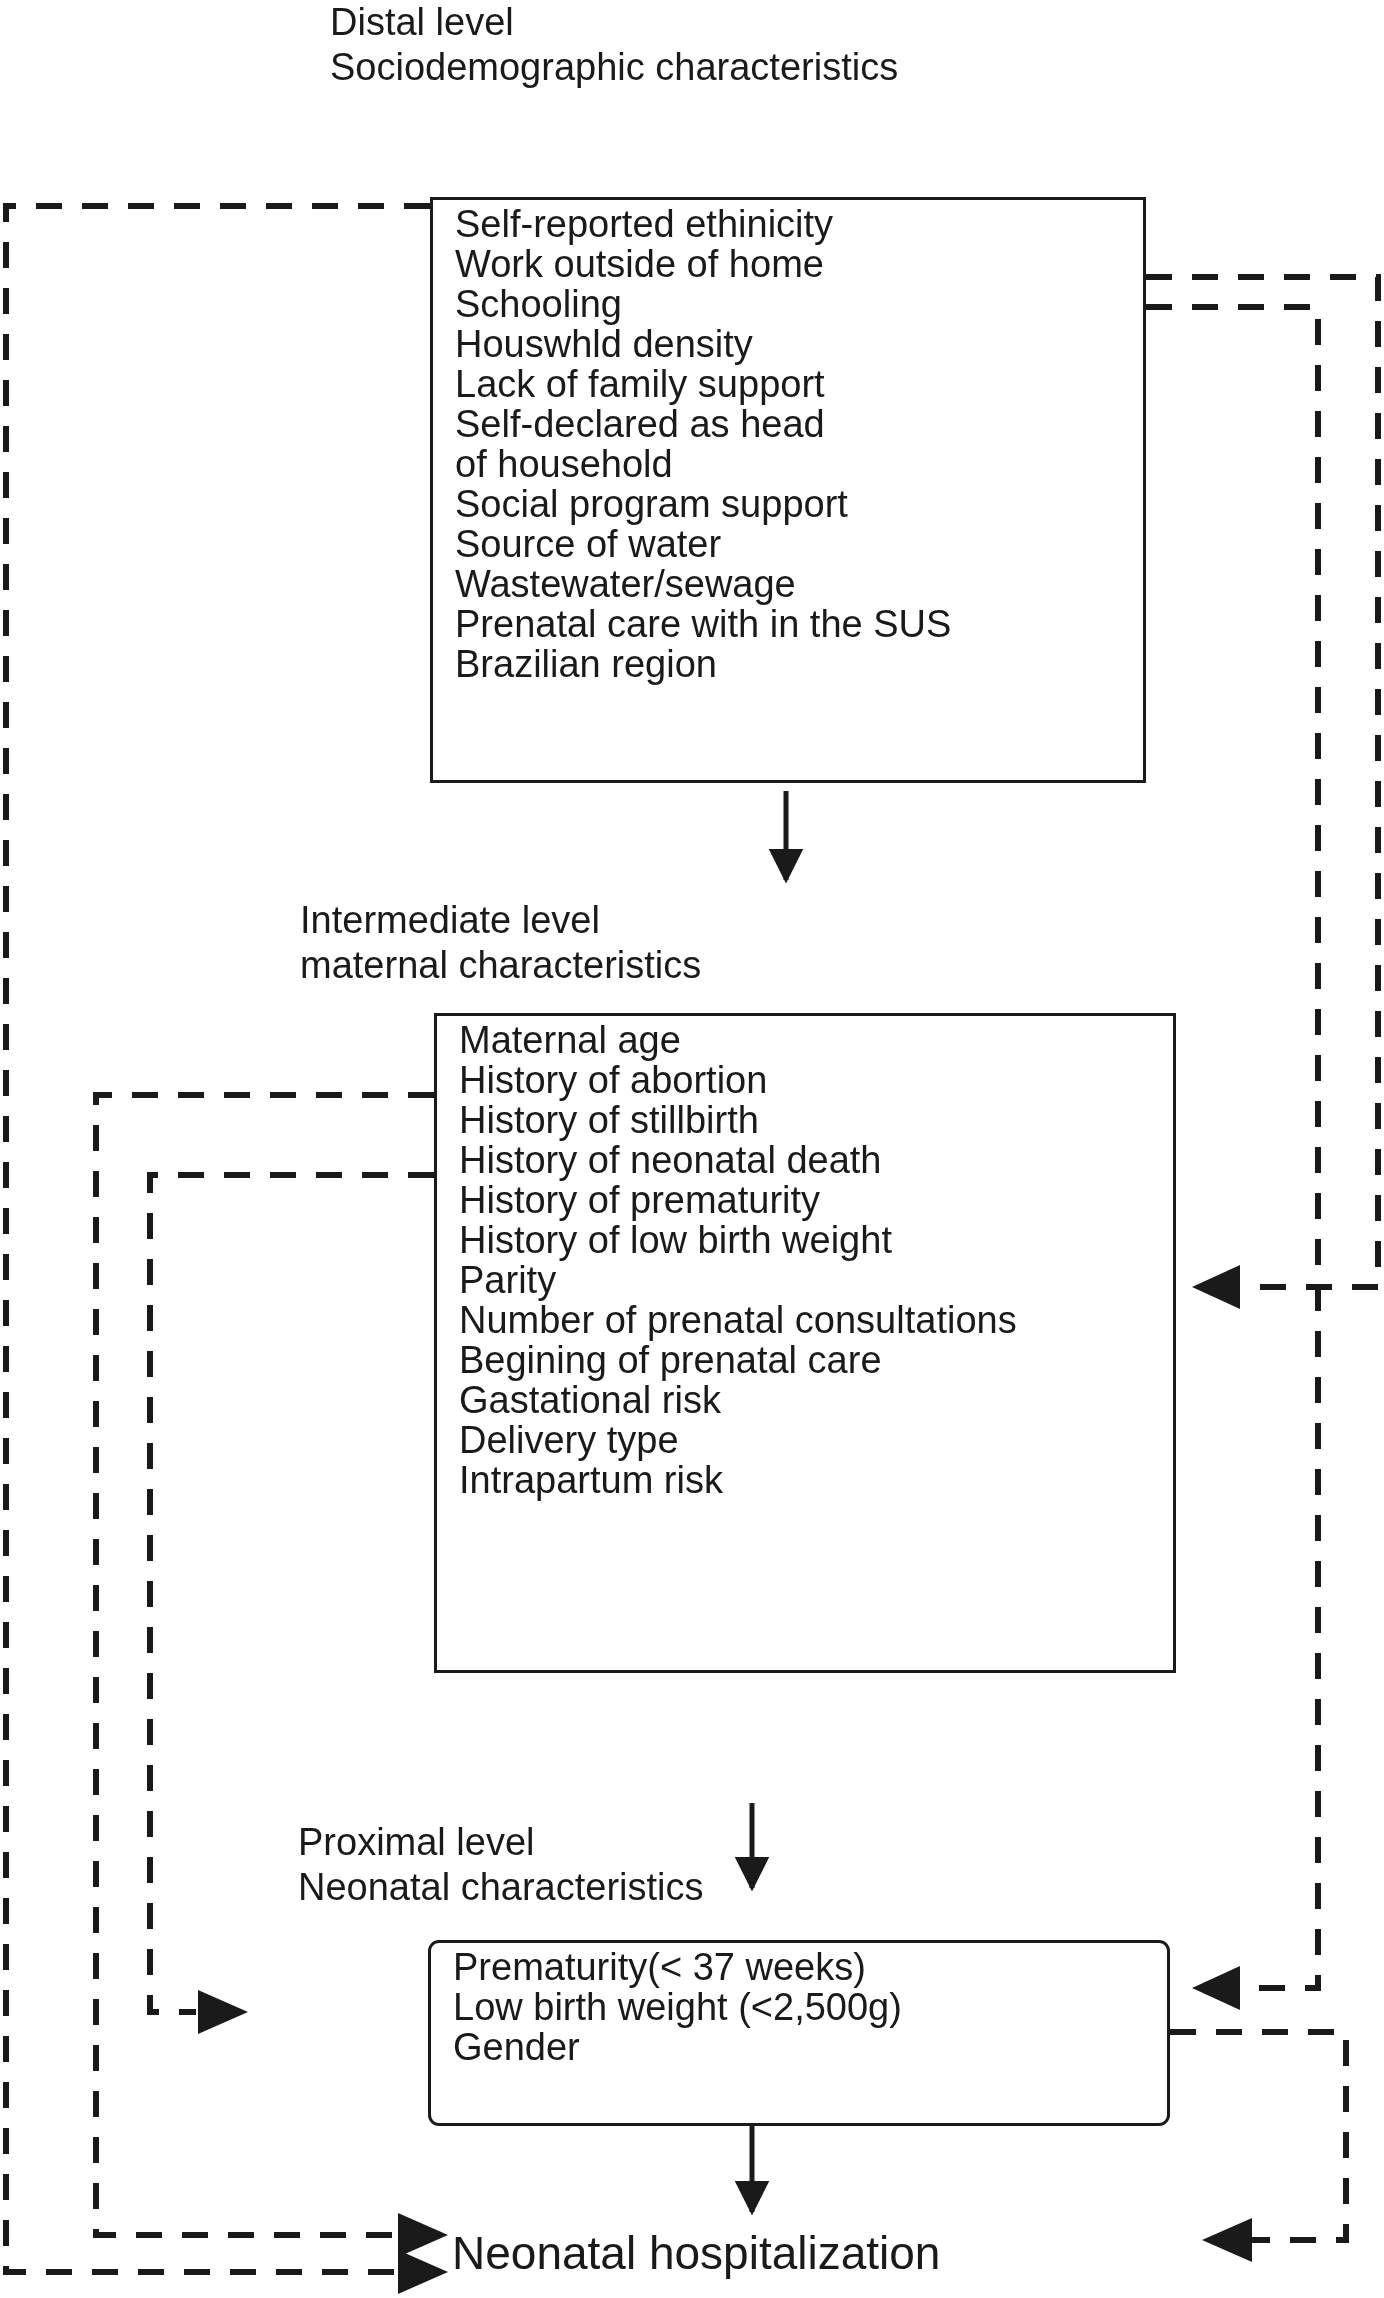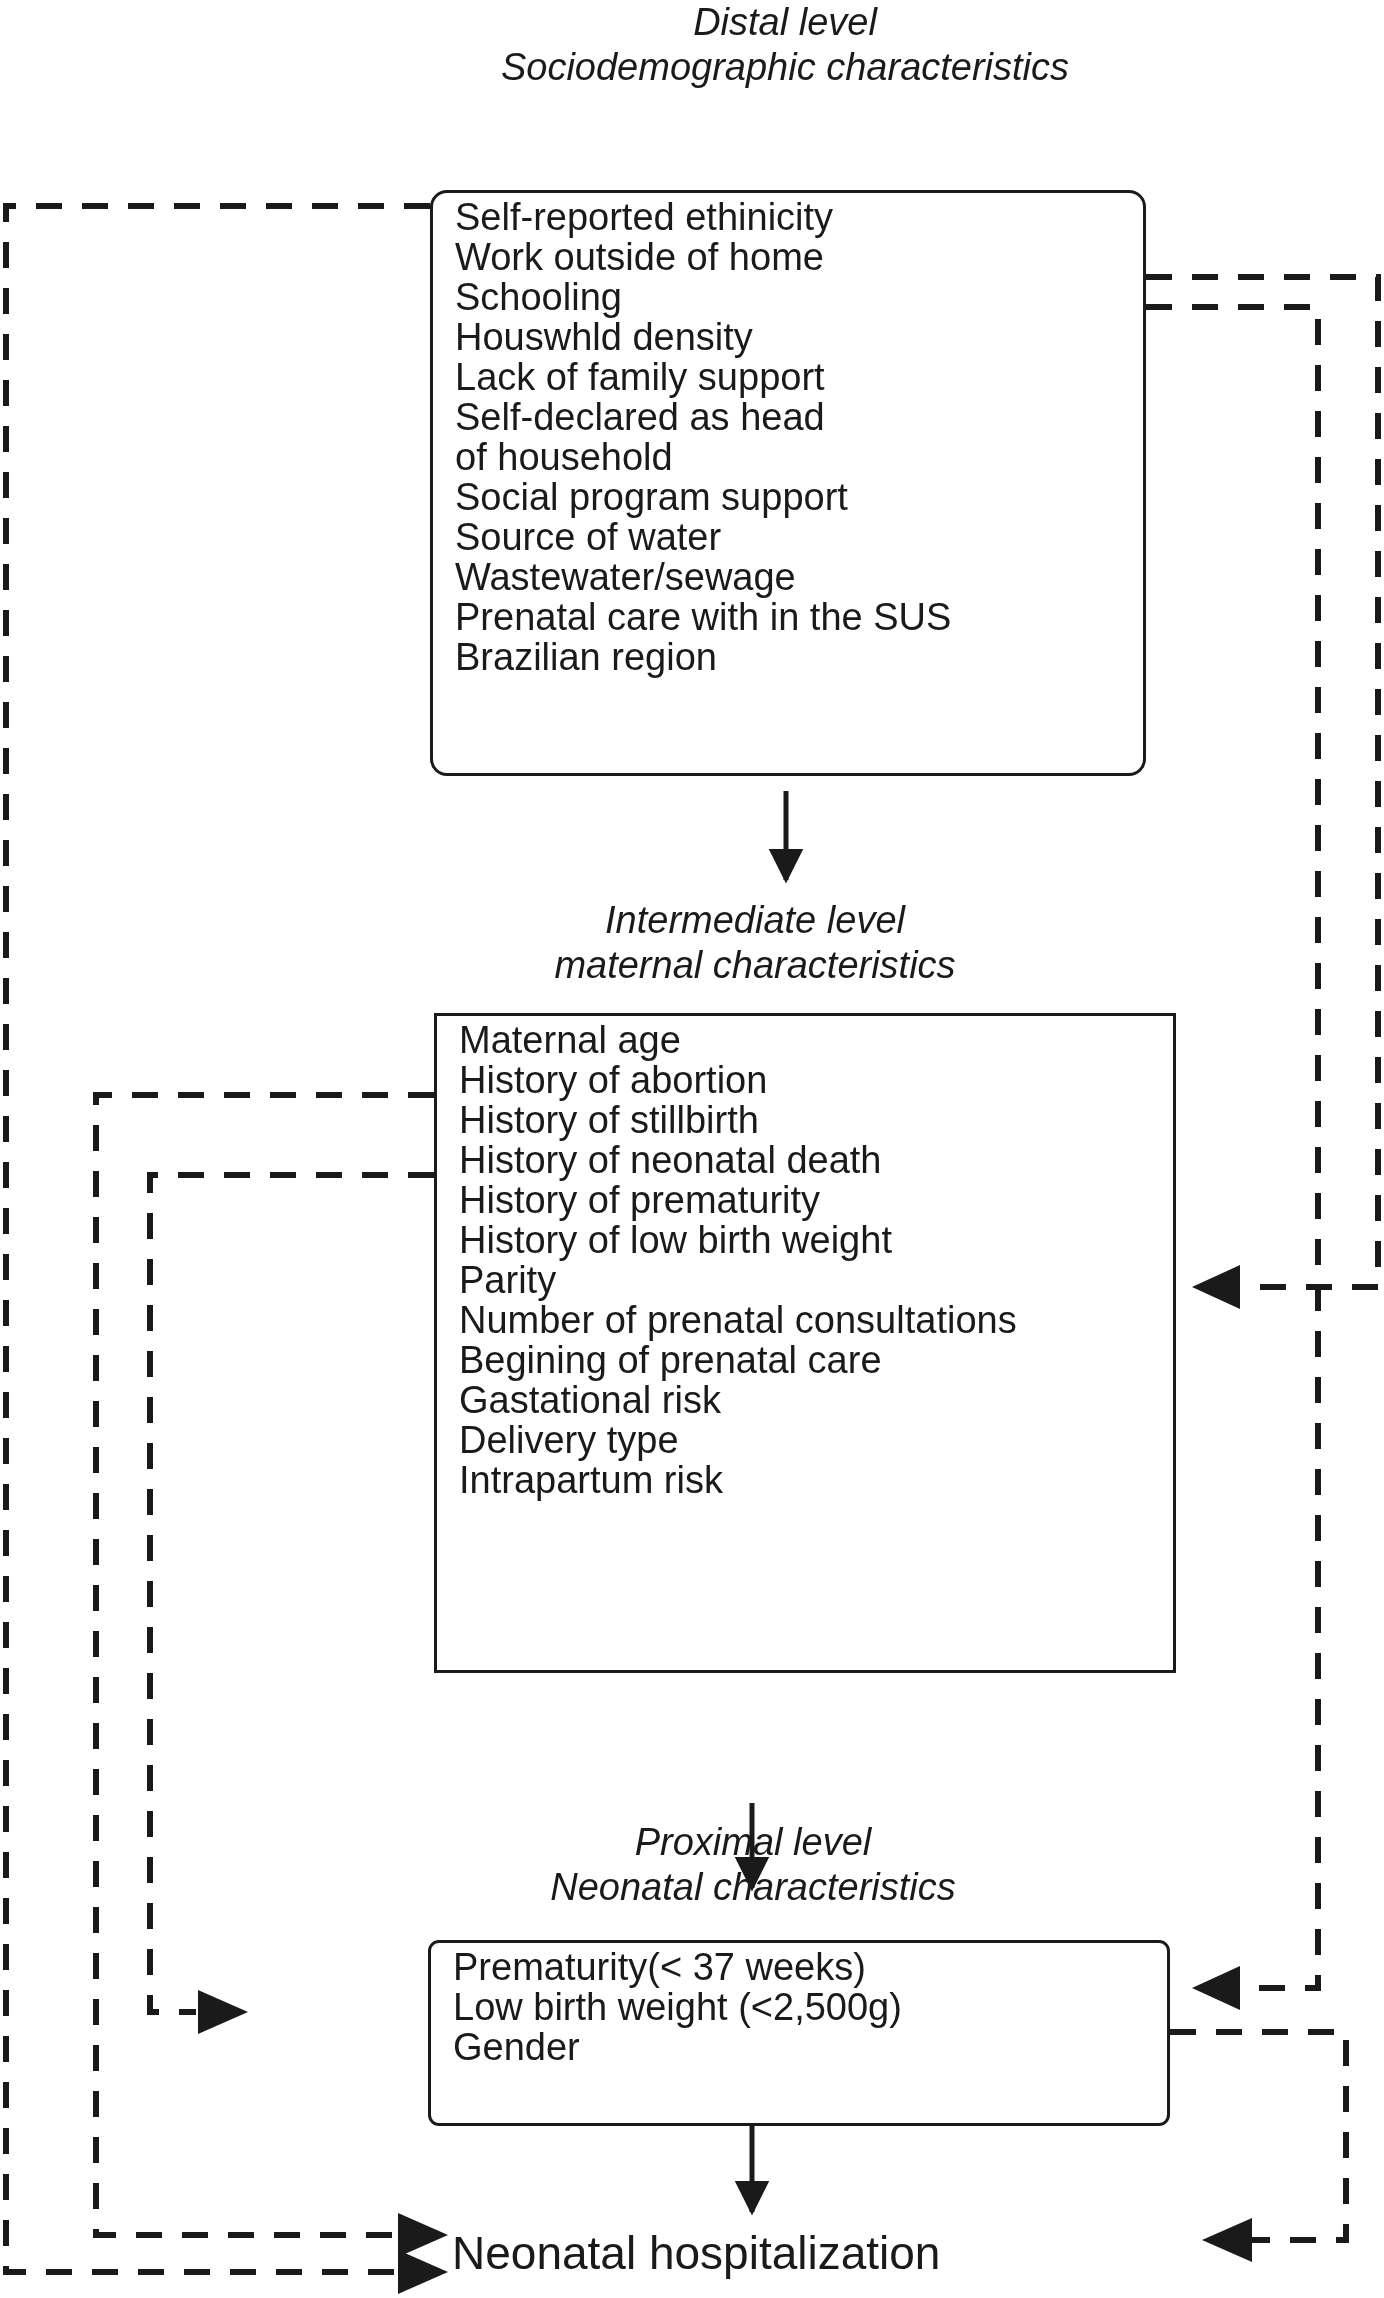--- a/index.html
+++ b/index.html
@@ -14,26 +14,25 @@
     overflow:hidden;
   }
   #connectors{
     position:absolute;
     left:0; top:0;
     width:1384px; height:2298px;
     pointer-events:none;
   }
   .lvl-title{
     position:absolute;
-    text-align:center;
+    text-align:left;
     font-size:38px;
     line-height:45px;
     color:#1a1a1a;
     white-space:nowrap;
-    font-style:italic;
   }
   .var-box{
     position:absolute;
     border:3px solid #1a1a1a;
     background:transparent;
     box-sizing:border-box;
   }
   .var-list{
     margin:0;
     padding:4px 0 4px 22px;
@@ -94,21 +93,21 @@
       <polygon points="448,2272 398,2250 398,2294"></polygon>
       <polygon points="1202,2240 1252,2218 1252,2262"></polygon>
     </g>
   </svg>
 
   <div class="lvl-title" style="left:330px; top:0px; width:910px;">
     <div>Distal level</div>
     <div>Sociodemographic characteristics</div>
   </div>
 
-  <div class="var-box" style="left:430px; top:190px; width:716px; height:586px;border-radius:17px;">
+  <div class="var-box" style="left:430px; top:197px; width:716px; height:586px;">
     <ul class="var-list">
       <li>Self-reported ethinicity</li>
       <li>Work outside of home</li>
       <li>Schooling</li>
       <li>Houswhld density</li>
       <li>Lack of family support</li>
       <li>Self-declared as head</li>
       <li>of household</li>
       <li>Social program support</li>
       <li>Source of water</li>

